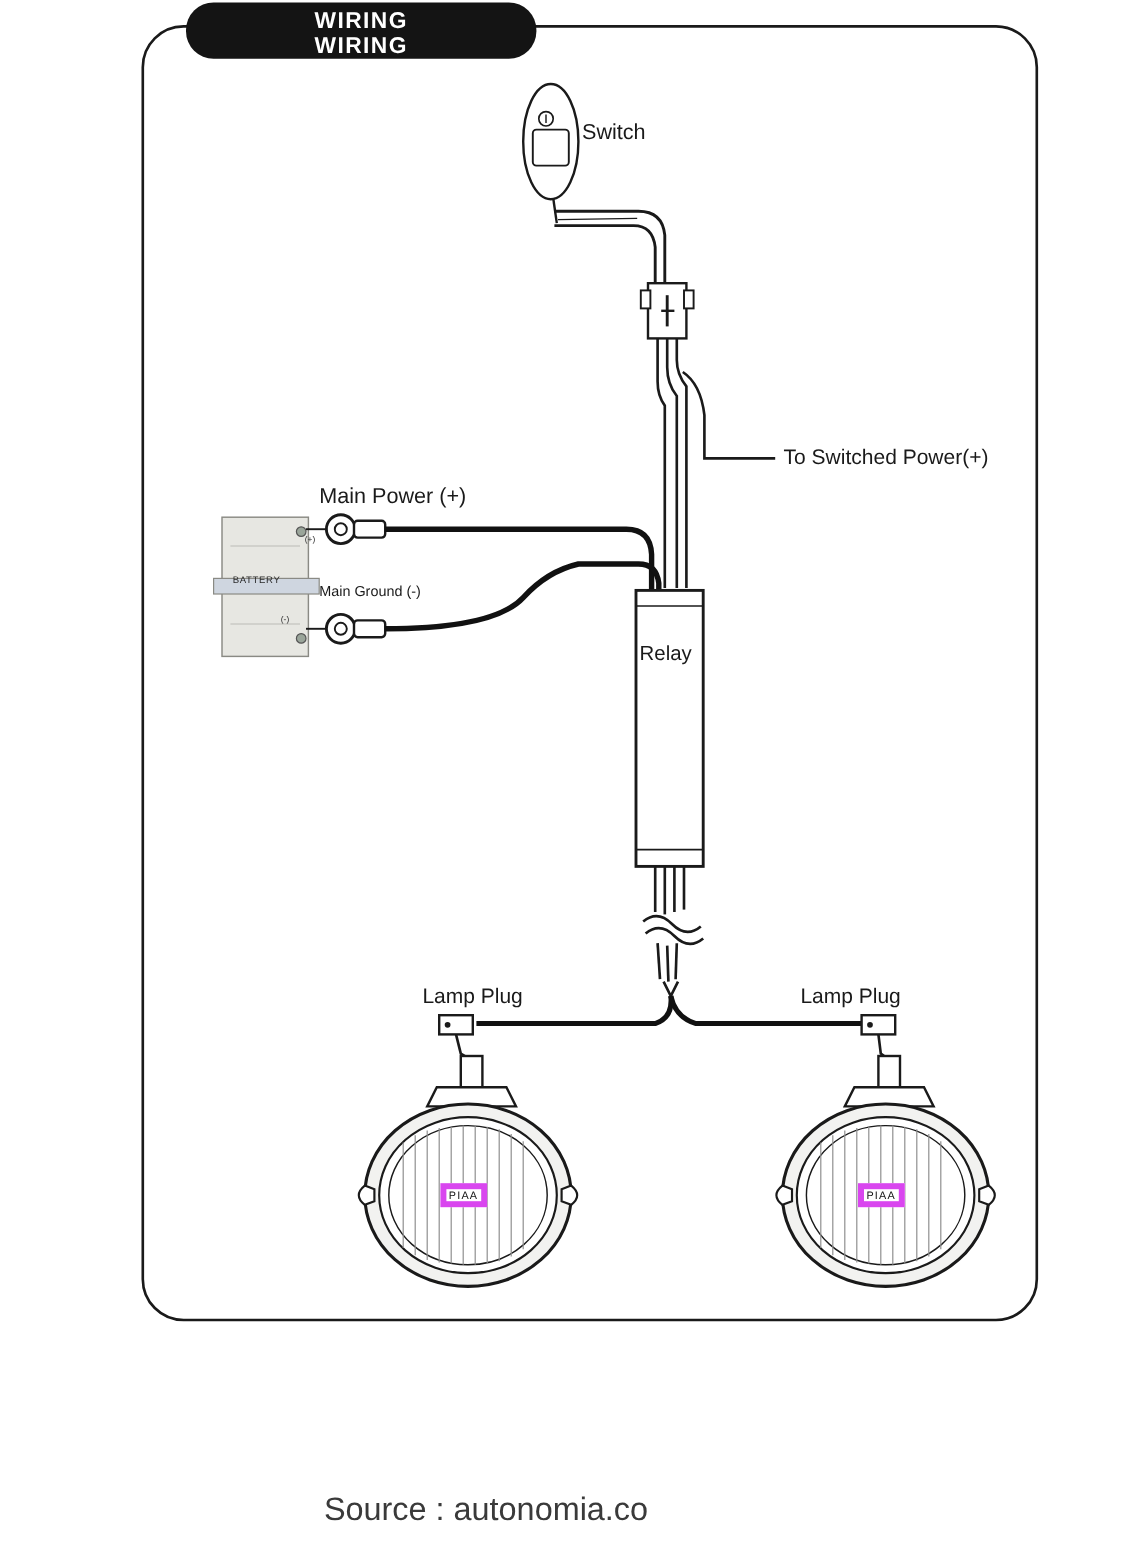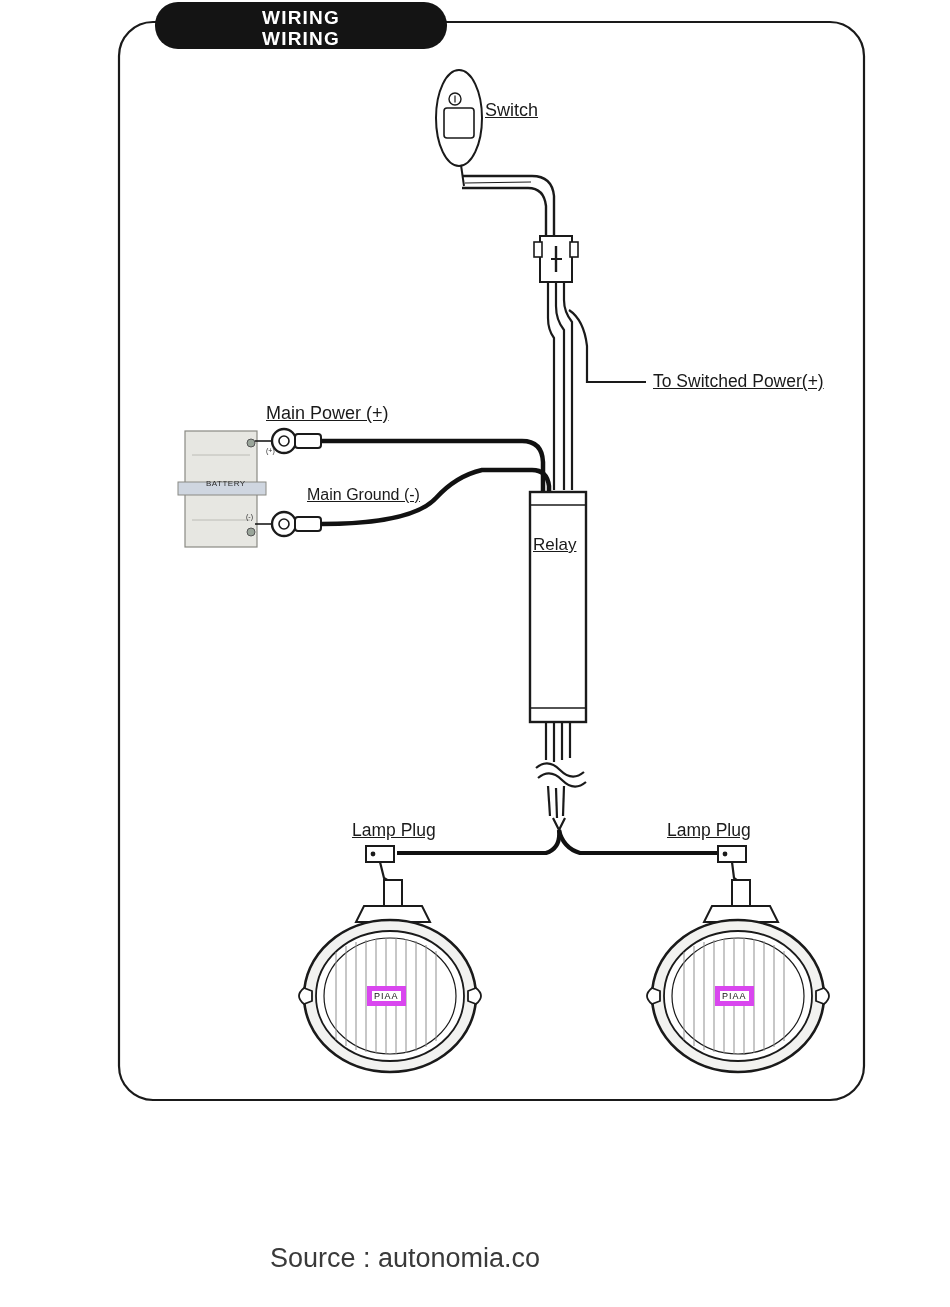--- a/index.html
+++ b/index.html
@@ -24,21 +24,20 @@
     position: absolute;
     left: 0; top: 0;
     width: 950px;
     height: 1307px;
   }
   .lbl {
     position: absolute;
     color: #1a1a1a;
     font-family: "Liberation Sans", sans-serif;
     white-space: nowrap;
-    text-decoration: underline;
   }
   #banner-title {
     position: absolute;
     left: 143px;
     top: 2px;
     width: 292px;
     height: 47px;
     border-radius: 23px;
     background: #141414;
     color: #ffffff;
@@ -47,40 +46,39 @@
     letter-spacing: 1.2px;
     text-align: center;
     line-height: 21px;
     padding-top: 5px;
     box-sizing: border-box;
   }
   #banner-title span { display: block; }
   .lbl-switch { left: 473px; top: 100px; font-size: 18px; }
   .lbl-switched-power { left: 641px; top: 371px; font-size: 17.5px; text-align: right; }
   .lbl-main-power { left: 254px; top: 403px; font-size: 18px; }
-  .lbl-main-ground { left: 254px; top: 486px; font-size: 16px; margin-left: 41px; }
+  .lbl-main-ground { left: 254px; top: 486px; font-size: 12px; }
   .lbl-relay { left: 521px; top: 535px; font-size: 17px; }
   .lbl-lamp-left { left: 340px; top: 820px; font-size: 17.5px; }
   .lbl-lamp-right { left: 655px; top: 820px; font-size: 17.5px; }
   .source-line {
     position: absolute;
     left: 0;
     top: 1243px;
     width: 786px;
     text-align: center;
     font-size: 27px;
     color: #3a3a3a;
     font-family: "Liberation Sans", sans-serif;
   }
   .batt-text {
     position: absolute;
     font-size: 7px;
     color: #2b2b2b;
     font-family: "Liberation Sans", sans-serif;
-    margin-left: 12px;
   }
   .batt-label { left: 182px; top: 479px; font-size: 8px; letter-spacing: .5px; }
   .batt-plus { left: 242px; top: 447px; }
   .batt-minus { left: 222px; top: 513px; }
   .piaa-mark {
     position: absolute;
     font-size: 9px;
     letter-spacing: 1px;
     color: #111;
     font-family: "Liberation Sans", sans-serif;

